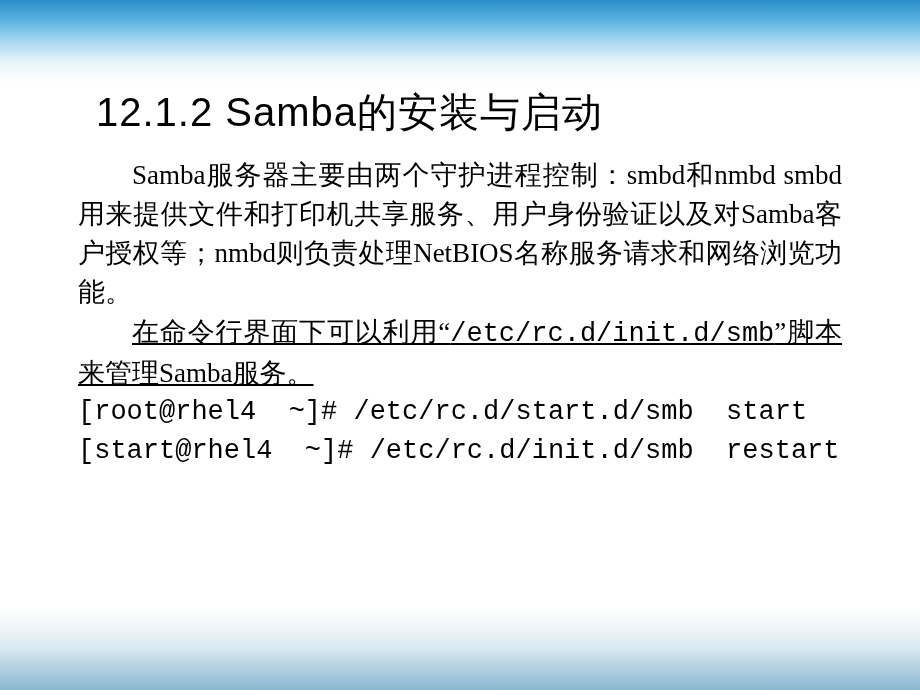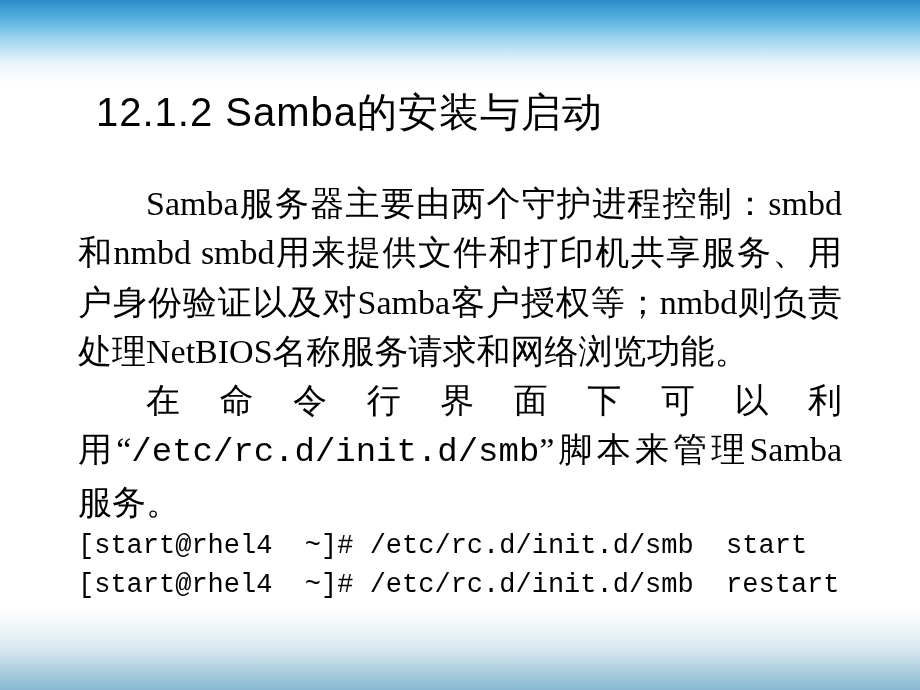--- a/index.html
+++ b/index.html
@@ -25,27 +25,27 @@
       color: #000;
       overflow: hidden;
       position: relative;
     }
     .content {
       padding: 85px 78px 0 78px;
     }
     .title {
       font-size: 40px;
       font-weight: normal;
-      margin-bottom: 39px;
+      margin-bottom: 16px;
       font-family: "Arial", "SimHei", sans-serif;
       letter-spacing: 1px;
       padding-left: 18px;
     }
     .paragraph {
-      font-size: 34px;
+      font-size: 27px;
       line-height: 1.45;
       text-align: justify;
       font-family: "SimSun", "宋体", serif;
     }
     .indent {
       text-indent: 2em;
     }
     .mono {
       font-family: "Courier New", "SimSun", monospace;
     }
@@ -57,17 +57,17 @@
     }
   </style>
 </head>
 <body>
 
 <div class="content">
   <h1 class="title">12.1.2  Samba的安装与启动</h1>
 
   <p class="paragraph indent">Samba服务器主要由两个守护进程控制：smbd和nmbd smbd用来提供文件和打印机共享服务、用户身份验证以及对Samba客户授权等；nmbd则负责处理NetBIOS名称服务请求和网络浏览功能。</p>
 
-  <p class="paragraph"><span class="indent" style="display:inline-block;text-indent:2em;"><span>在命令行界面下可以利用“</span><span class="mono">/etc/rc.d/init.d/smb</span><span>”脚本来管理Samba服务。</span></span></p>
+  <p class="paragraph"><span class="indent" style="display:inline-block;text-indent:2em;text-decoration:underline;"><span>在命令行界面下可以利用“</span><span class="mono">/etc/rc.d/init.d/smb</span><span>”脚本来管理Samba服务。</span></span></p>
 
-  <div class="command-line">[start@rhel4  ~]# /etc/rc.d/init.d/smb  start</div>
+  <div class="command-line">[root@rhel4  ~]# /etc/rc.d/start.d/smb  start</div>
   <div class="command-line">[start@rhel4  ~]# /etc/rc.d/init.d/smb  restart</div>
 </div>
 
 </body></html>

